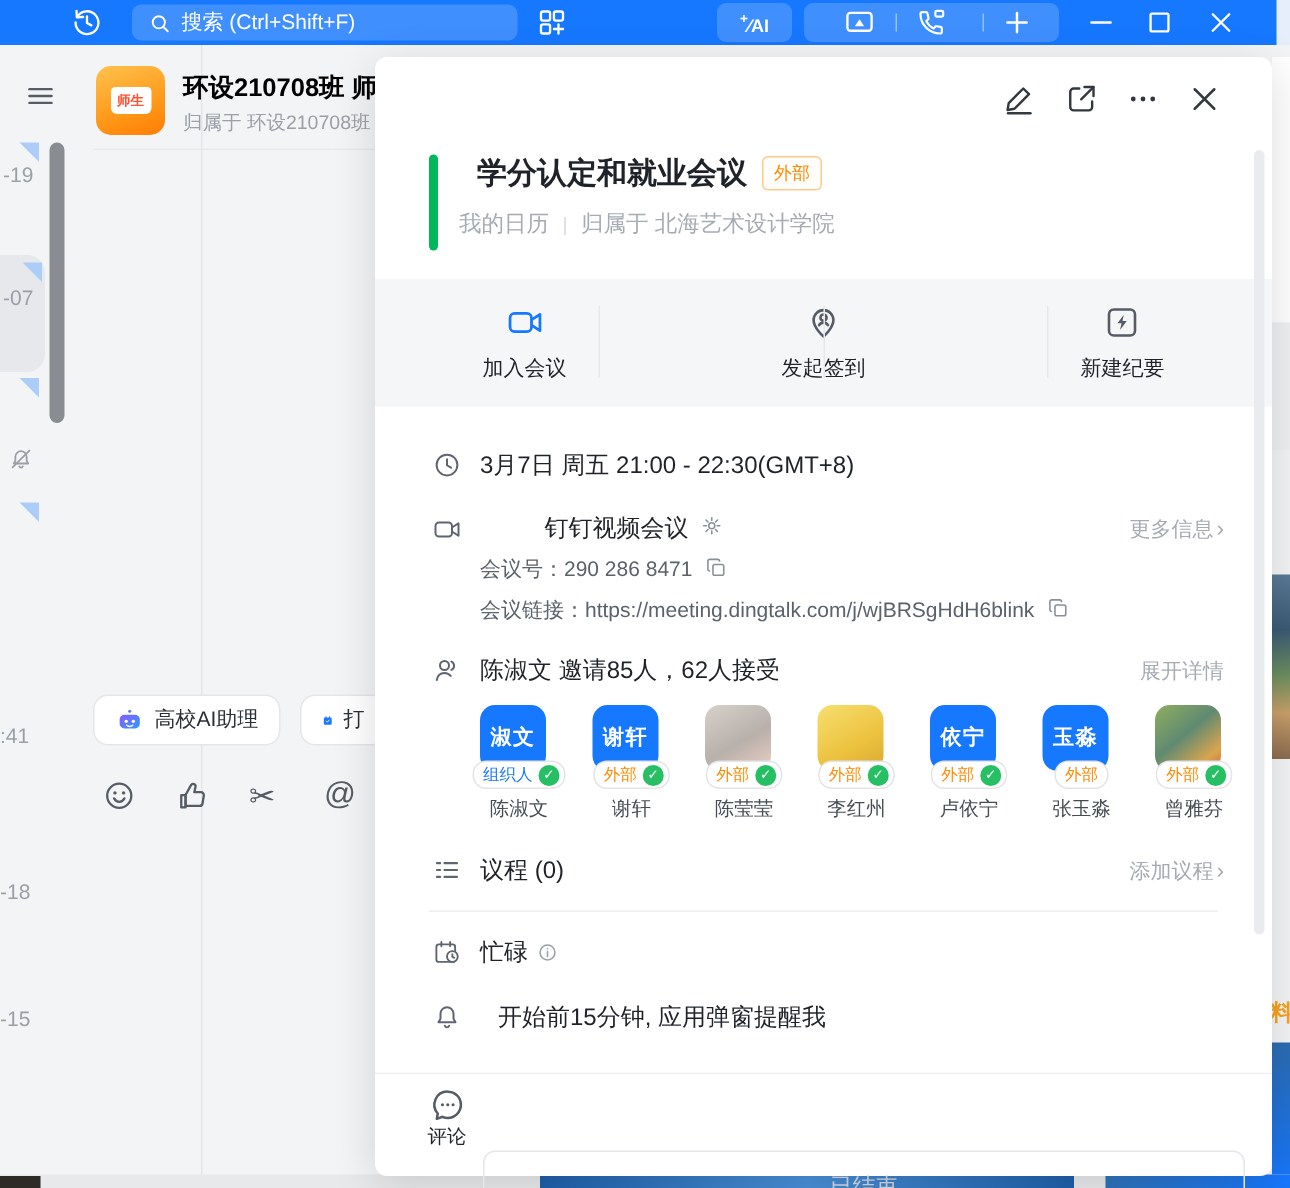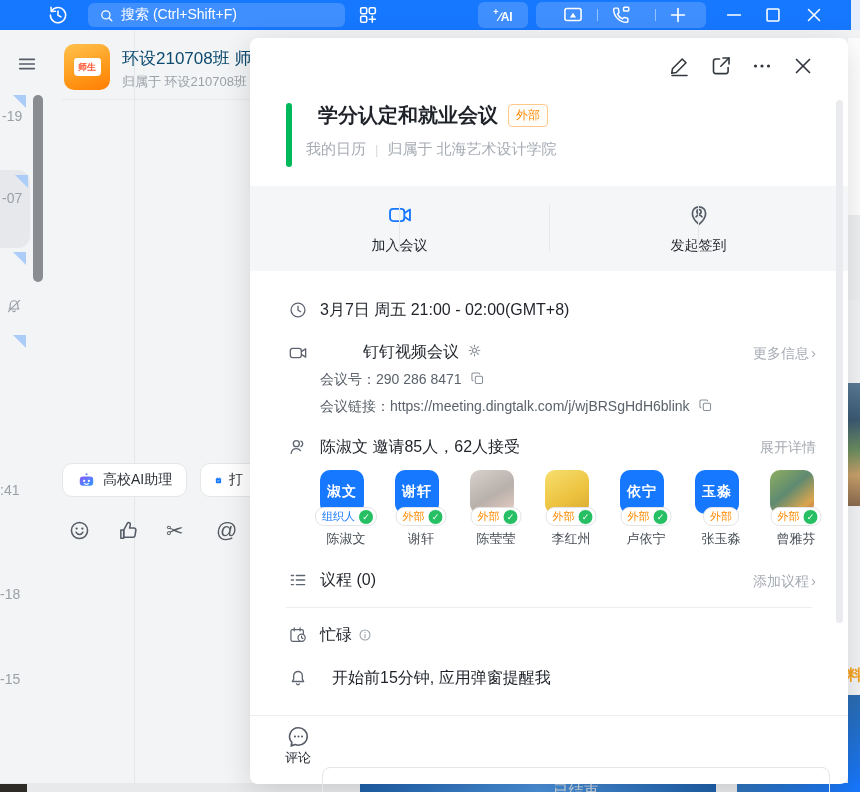--- a/index.html
+++ b/index.html
@@ -15,21 +15,21 @@
   .tb-div{width:1px;top:7px;height:12px;background:rgba(255,255,255,0.45);}
   .ai-glyph{color:#fff;font-size:12px;font-weight:bold;letter-spacing:0;}
   .ai-glyph i{font-style:normal;font-size:9px;vertical-align:6px;}
   
   .chat-bg{left:0;top:30px;width:860px;height:762px;background:#f3f4f6;}
   .list-divider{left:134px;top:30px;width:1px;height:753px;background:#e4e6e9;}
   .sel-item{left:-20px;top:170px;width:50px;height:78px;background:#e6e8eb;border-radius:12px;}
   .tri{width:0;height:0;border-top:13px solid #abcdf8;border-left:13px solid transparent;}
   .ts{color:#9aa0a6;font-size:14px;}
   .list-scroll{left:33px;top:95px;width:10px;height:187px;background:#898d92;border-radius:5px;}
-  .chat-title{color:#0c4a6e;font-size:17px;font-weight:400;white-space:nowrap;}
+  .chat-title{color:#000000;font-size:17px;font-weight:700;white-space:nowrap;}
   .chat-sub{color:#9aa0a6;font-size:13px;white-space:nowrap;}
   .grp-icon{width:46px;height:46px;border-radius:10px;background:linear-gradient(160deg,#ffc24d,#ff9212 70%,#ff7d05);display:flex;align-items:center;justify-content:center;}
   .grp-book{width:27px;height:18px;background:#fff;border-radius:3px 3px 4px 4px;display:flex;align-items:center;justify-content:center;font-size:9px;font-weight:bold;color:#ff5230;}
   .pill{height:34px;background:#fff;border:1px solid #e4e6e8;border-radius:10px;display:flex;align-items:center;gap:7px;padding:0 14px;box-sizing:border-box;font-size:14px;color:#2b2f36;white-space:nowrap;cursor:pointer;}
   
   .frag-photo{background:linear-gradient(180deg,#5a7a96 0%,#3c5a74 30%,#6d8f5f 55%,#c9a06b 75%,#8a6b4f 100%);}
   .frag-txt{color:#f6a21d;font-size:15px;font-weight:bold;}
   
   .panel{left:250px;top:38px;width:598px;height:745px;background:#fff;border-radius:8px;box-shadow:0 6px 30px rgba(0,0,0,.14);z-index:10;}
   .hicon{width:24px;height:24px;color:#33383f;cursor:pointer;}
@@ -307,34 +307,41 @@
       <div class="action-cell">
         <svg width="26" height="26" viewBox="0 0 24 24" class="ico">
             <g fill="none" stroke="currentColor" stroke-width="1.6" stroke-linejoin="round" stroke-linecap="round">
               <path d="M12 20.6S5.9 15.4 5.9 10.5a6.1 6.1 0 0 1 12.2 0c0 4.9-6.1 10.1-6.1 10.1z"></path>
               <circle cx="12" cy="9" r="1.9"></circle>
               <path d="M9.3 13.6c.6-1 1.6-1.5 2.7-1.5s2.1.5 2.7 1.5"></path>
             </g>
           </svg>
         <span class="lbl">发起签到</span>
       </div>
+      <div class="action-cell">
+        <svg width="26" height="26" viewBox="0 0 24 24" class="ico">
+            <path d="M7 4h10a3 3 0 0 1 3 3v10a3 3 0 0 1-3 3H7a3 3 0 0 1-3-3V7a3 3 0 0 1 3-3z" fill="none" stroke="currentColor" stroke-width="1.6"></path>
+            <path d="M13.1 7.2 9.2 12.4h2.5l-.9 4.2 4.1-5.5h-2.6l.8-3.9z" fill="currentColor"></path>
+          </svg>
+        <span class="lbl">新建纪要</span>
+      </div>
     </div>
     <div class="abs abar-div" style="left:149px;"></div>
     <div class="abs abar-div" style="left:299px;"></div>
     <div class="abs abar-div" style="left:448px;"></div>
 
     <div class="abs row-ic" style="left:38px;top:262px;">
       <svg width="20" height="20" viewBox="0 0 24 24">
           <g fill="none" stroke="currentColor" stroke-width="1.6" stroke-linecap="round">
             <circle cx="12" cy="12" r="8.3"></circle>
             <polyline points="12,7.3 12,12.2 15.2,14.1"></polyline>
           </g>
         </svg>
     </div>
-    <div class="abs row-txt" style="left:70px;top:262px;">3月7日 周五 21:00 - 02:00(GMT+8)</div>
+    <div class="abs row-txt" style="left:70px;top:262px;">3月7日 周五 21:00 - 22:30(GMT+8)</div>
 
     <div class="abs row-ic" style="left:38px;top:305px;">
       <svg width="20" height="20" viewBox="0 0 24 24">
           <g fill="none" stroke="currentColor" stroke-width="1.6" stroke-linejoin="round">
             <rect x="2.8" y="6.4" width="13.2" height="11.2" rx="2.8"></rect>
             <path d="M16 10.4 21.2 7v10L16 13.6"></path>
           </g>
         </svg>
     </div>
     <div class="abs" style="left:70px;top:304px;margin-left:43px;">

